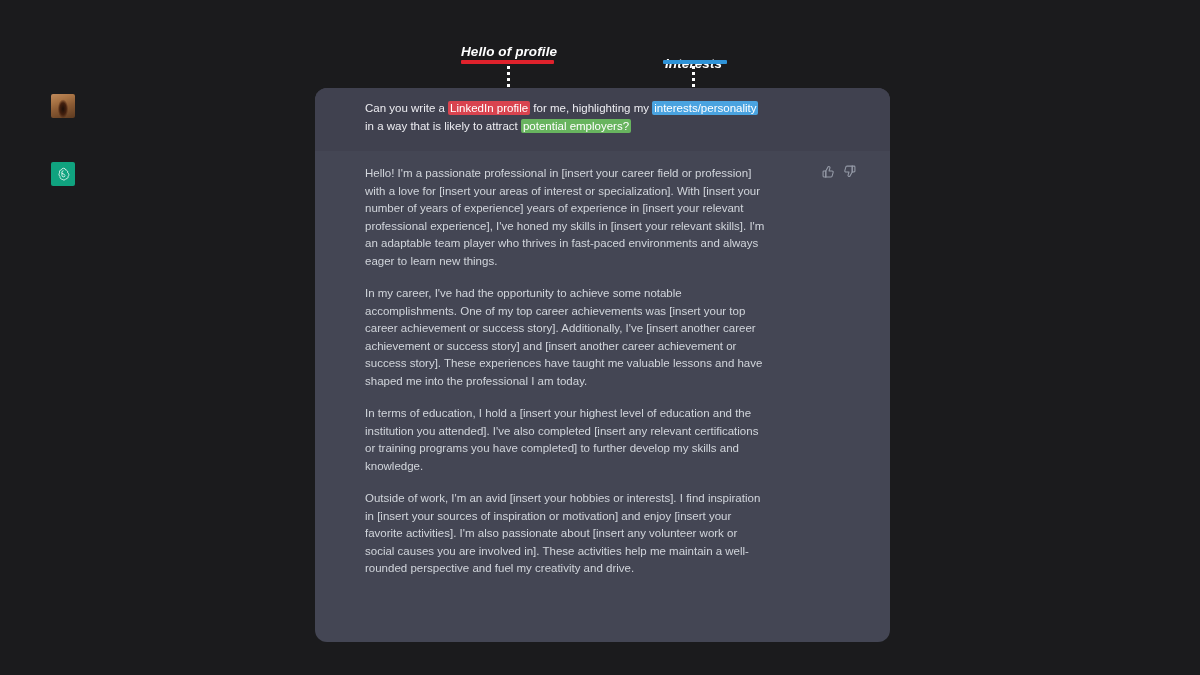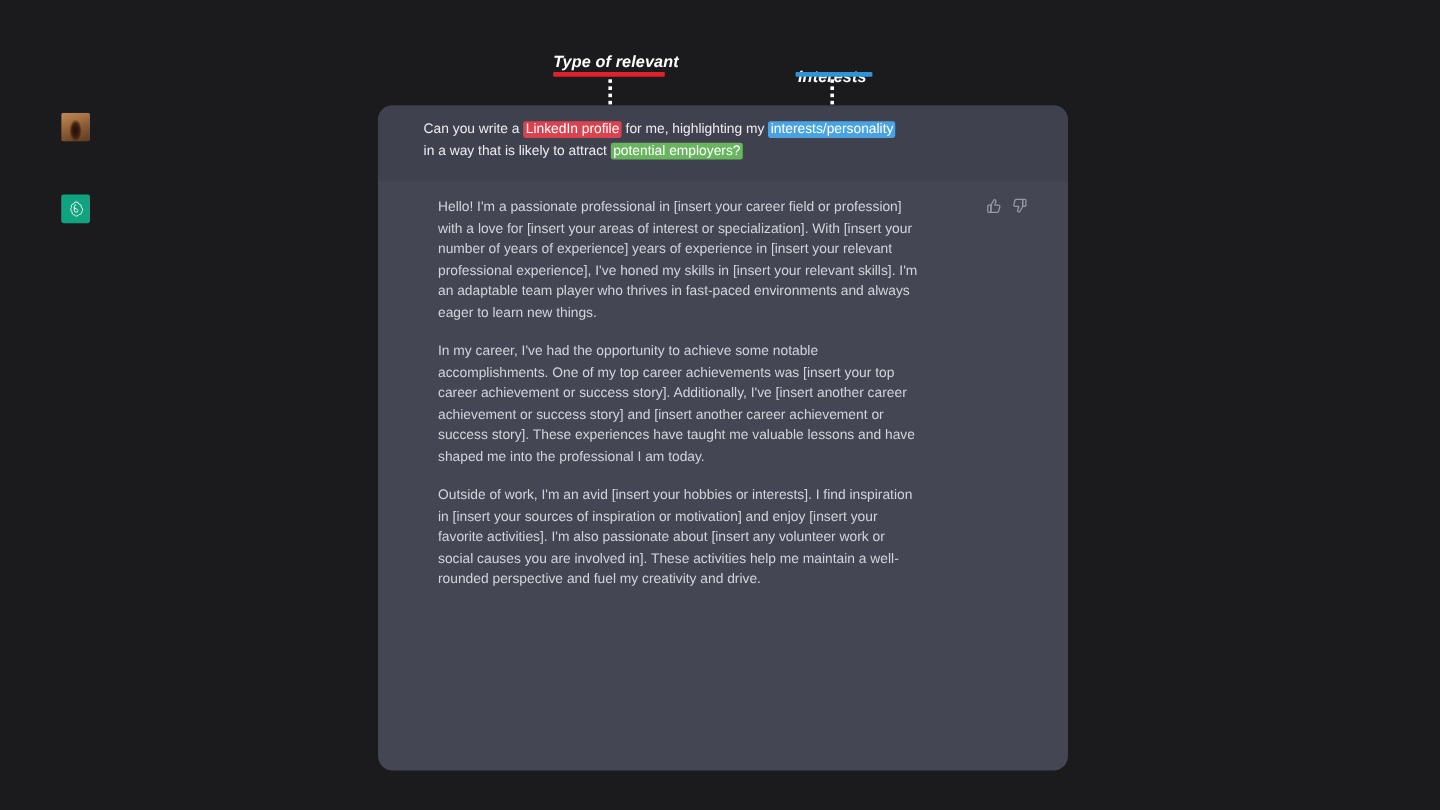--- a/index.html
+++ b/index.html
@@ -78,21 +78,21 @@
     border-radius: 12px;
     overflow: hidden;
     background: #444654;
   }
   .msg {
     display: flex;
     box-sizing: border-box;
   }
   .msg-user {
     background: #40414f;
-    padding: 12px 16px 16px 38px;
+    padding: 12px 16px 16px 50px;
     min-height: 60px;
   }
   .msg-assistant {
     background: #444654;
     padding: 14px 16px 20px 50px;
     position: relative;
   }
   .avatar-wrap {
     position: absolute;
     left: 51px;
@@ -142,21 +142,21 @@
     right: 34px;
     top: 14px;
     display: flex;
     gap: 8px;
   }
   .feedback svg { display: block; }
 </style>
 </head>
 <body>
 
-<div class="annot" id="annot-type-label">Type of relevant</div>
+<div class="annot" id="annot-type-label">Hello of profile</div>
 <div class="annot-underline" id="annot-type-underline"></div>
 <div class="dots-v" id="annot-type-dots"></div>
 
 <div class="annot" id="annot-interests-label">Interests</div>
 <div class="annot-underline" id="annot-interests-underline"></div>
 <div class="dots-v" id="annot-interests-dots"></div>
 
 <div class="dots-v" id="annot-audience-dotsv"></div>
 <div class="dots-h" id="annot-audience-dotsh"></div>
 <div class="tick" id="annot-audience-tick"></div>
@@ -167,20 +167,21 @@
   <div class="msg msg-user">
     <div class="msg-body">
       <span>Can you write a </span><span class="hl hl-red">LinkedIn profile</span><span> for me, highlighting my </span><span class="hl hl-blue">interests/personality</span><span> in a way that is likely to attract </span><span class="hl hl-green">potential employers?</span>
     </div>
   </div>
 
   <div class="msg msg-assistant">
     <div class="msg-body">
       <p>Hello! I'm a passionate professional in [insert your career field or profession] with a love for [insert your areas of interest or specialization]. With [insert your number of years of experience] years of experience in [insert your relevant professional experience], I've honed my skills in [insert your relevant skills]. I'm an adaptable team player who thrives in fast-paced environments and always eager to learn new things.</p>
       <p>In my career, I've had the opportunity to achieve some notable accomplishments. One of my top career achievements was [insert your top career achievement or success story]. Additionally, I've [insert another career achievement or success story] and [insert another career achievement or success story]. These experiences have taught me valuable lessons and have shaped me into the professional I am today.</p>
+      <p>In terms of education, I hold a [insert your highest level of education and the institution you attended]. I've also completed [insert any relevant certifications or training programs you have completed] to further develop my skills and knowledge.</p>
       <p>Outside of work, I'm an avid [insert your hobbies or interests]. I find inspiration in [insert your sources of inspiration or motivation] and enjoy [insert your favorite activities]. I'm also passionate about [insert any volunteer work or social causes you are involved in]. These activities help me maintain a well-rounded perspective and fuel my creativity and drive.</p>
 
     </div>
 
     <div class="feedback">
       <span>
         <svg width="13" height="13" viewBox="0 0 24 24" fill="none" stroke="#9499a6" stroke-width="2" stroke-linecap="round" stroke-linejoin="round">
           <path d="M7 22V11"></path>
           <path d="M2 12.5A1.5 1.5 0 0 1 3.5 11H7v11H3.5A1.5 1.5 0 0 1 2 20.5z"></path>
           <path d="M7 11l4.5-8a2.2 2.2 0 0 1 3 3L13 11h5.5a2.2 2.2 0 0 1 2.1 2.8l-1.8 6.3A2.2 2.2 0 0 1 16.7 22H7"></path>

